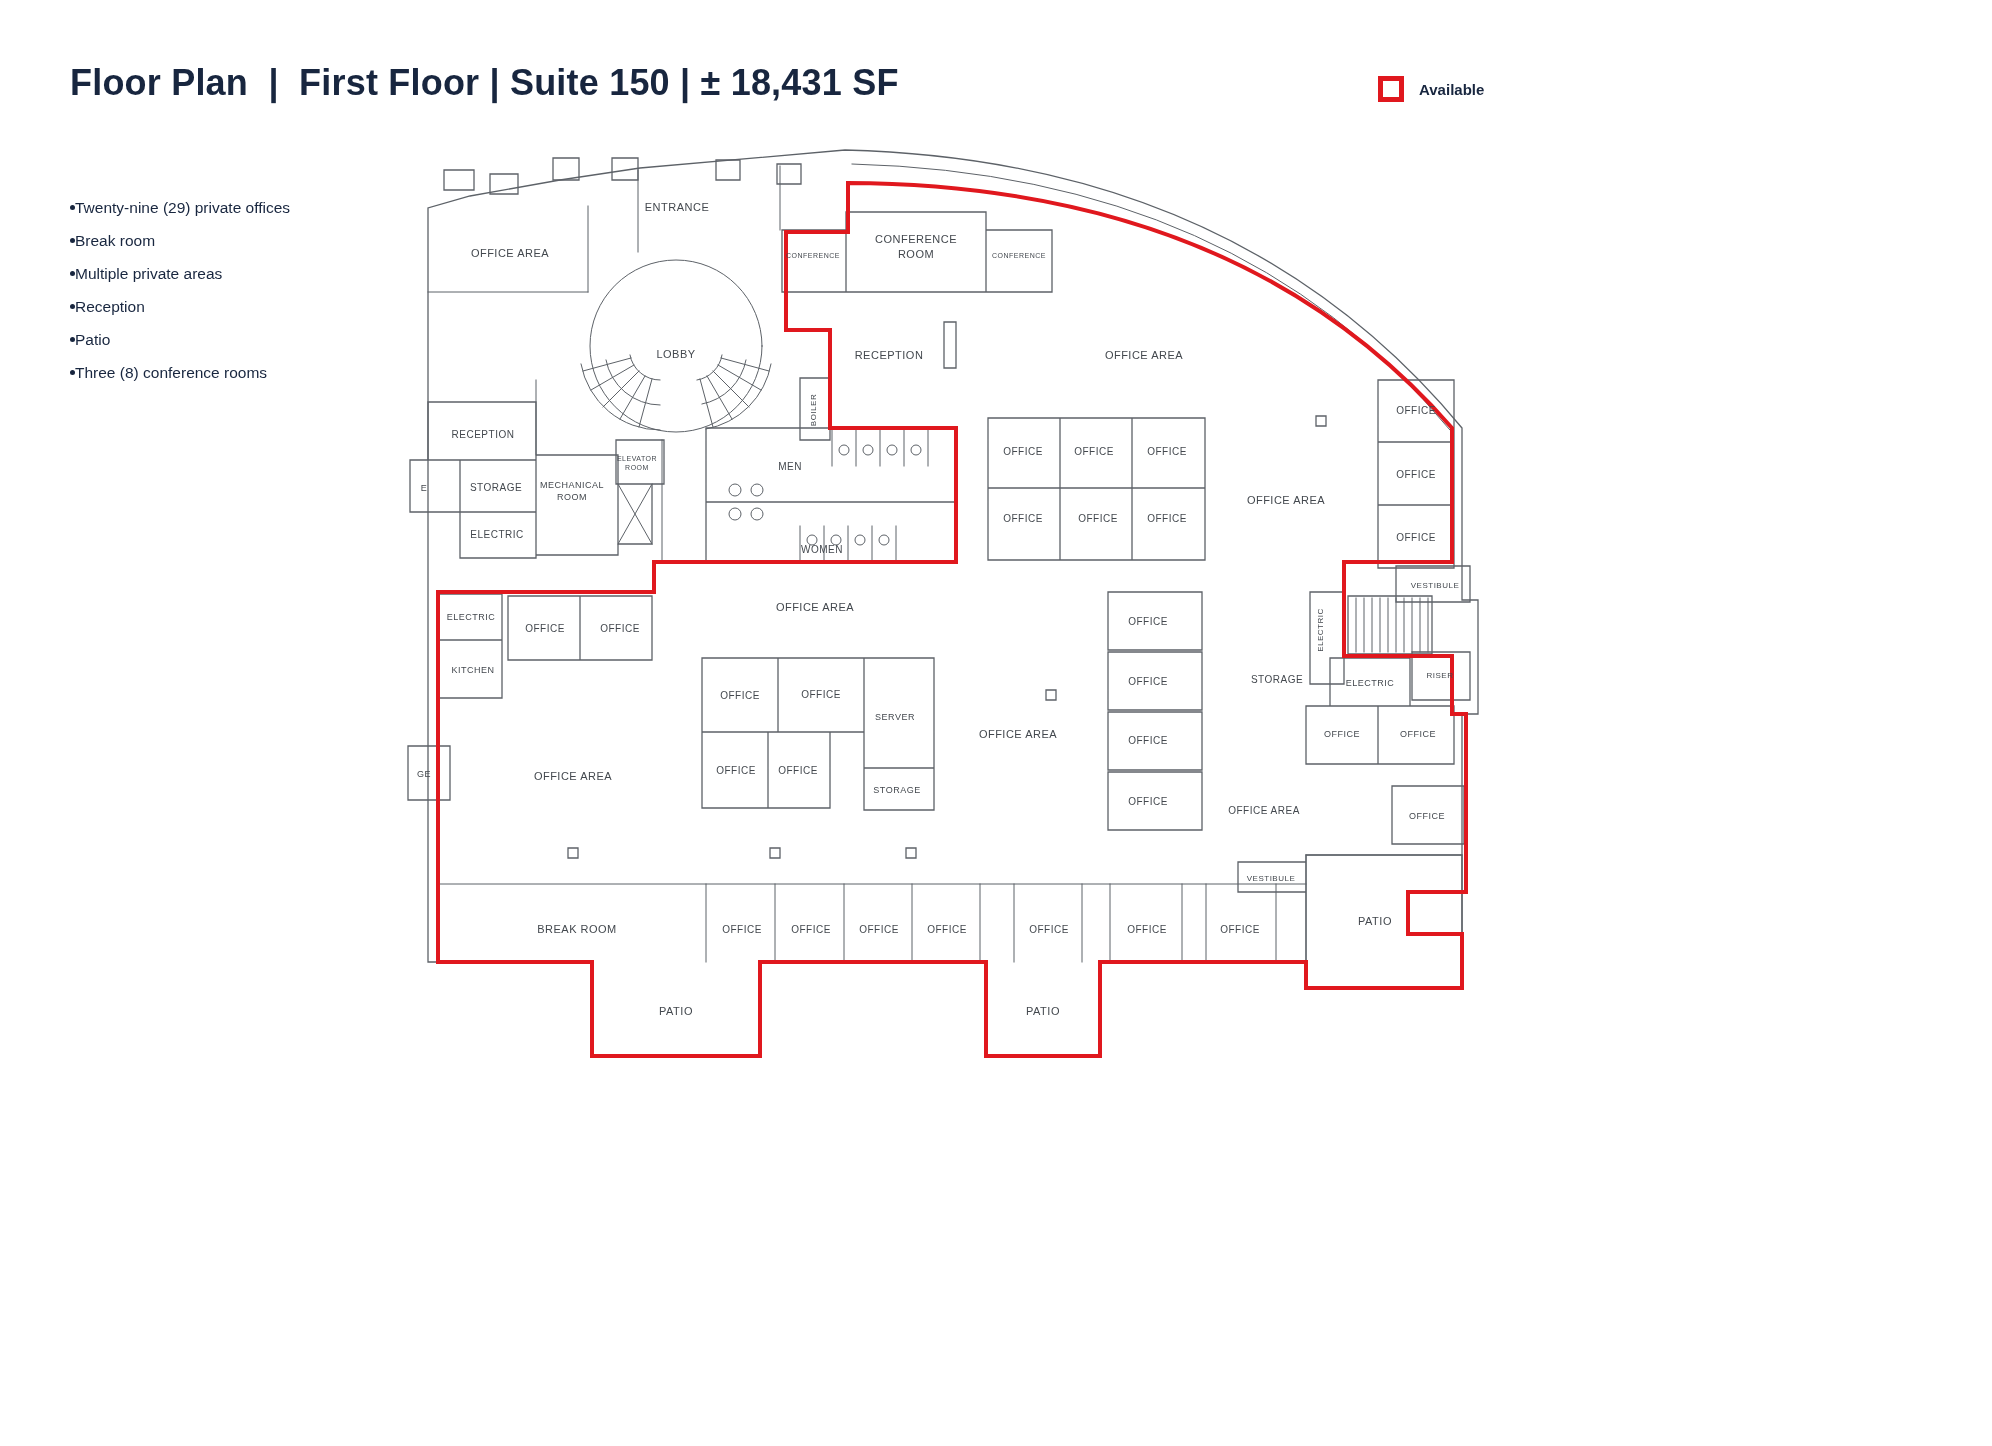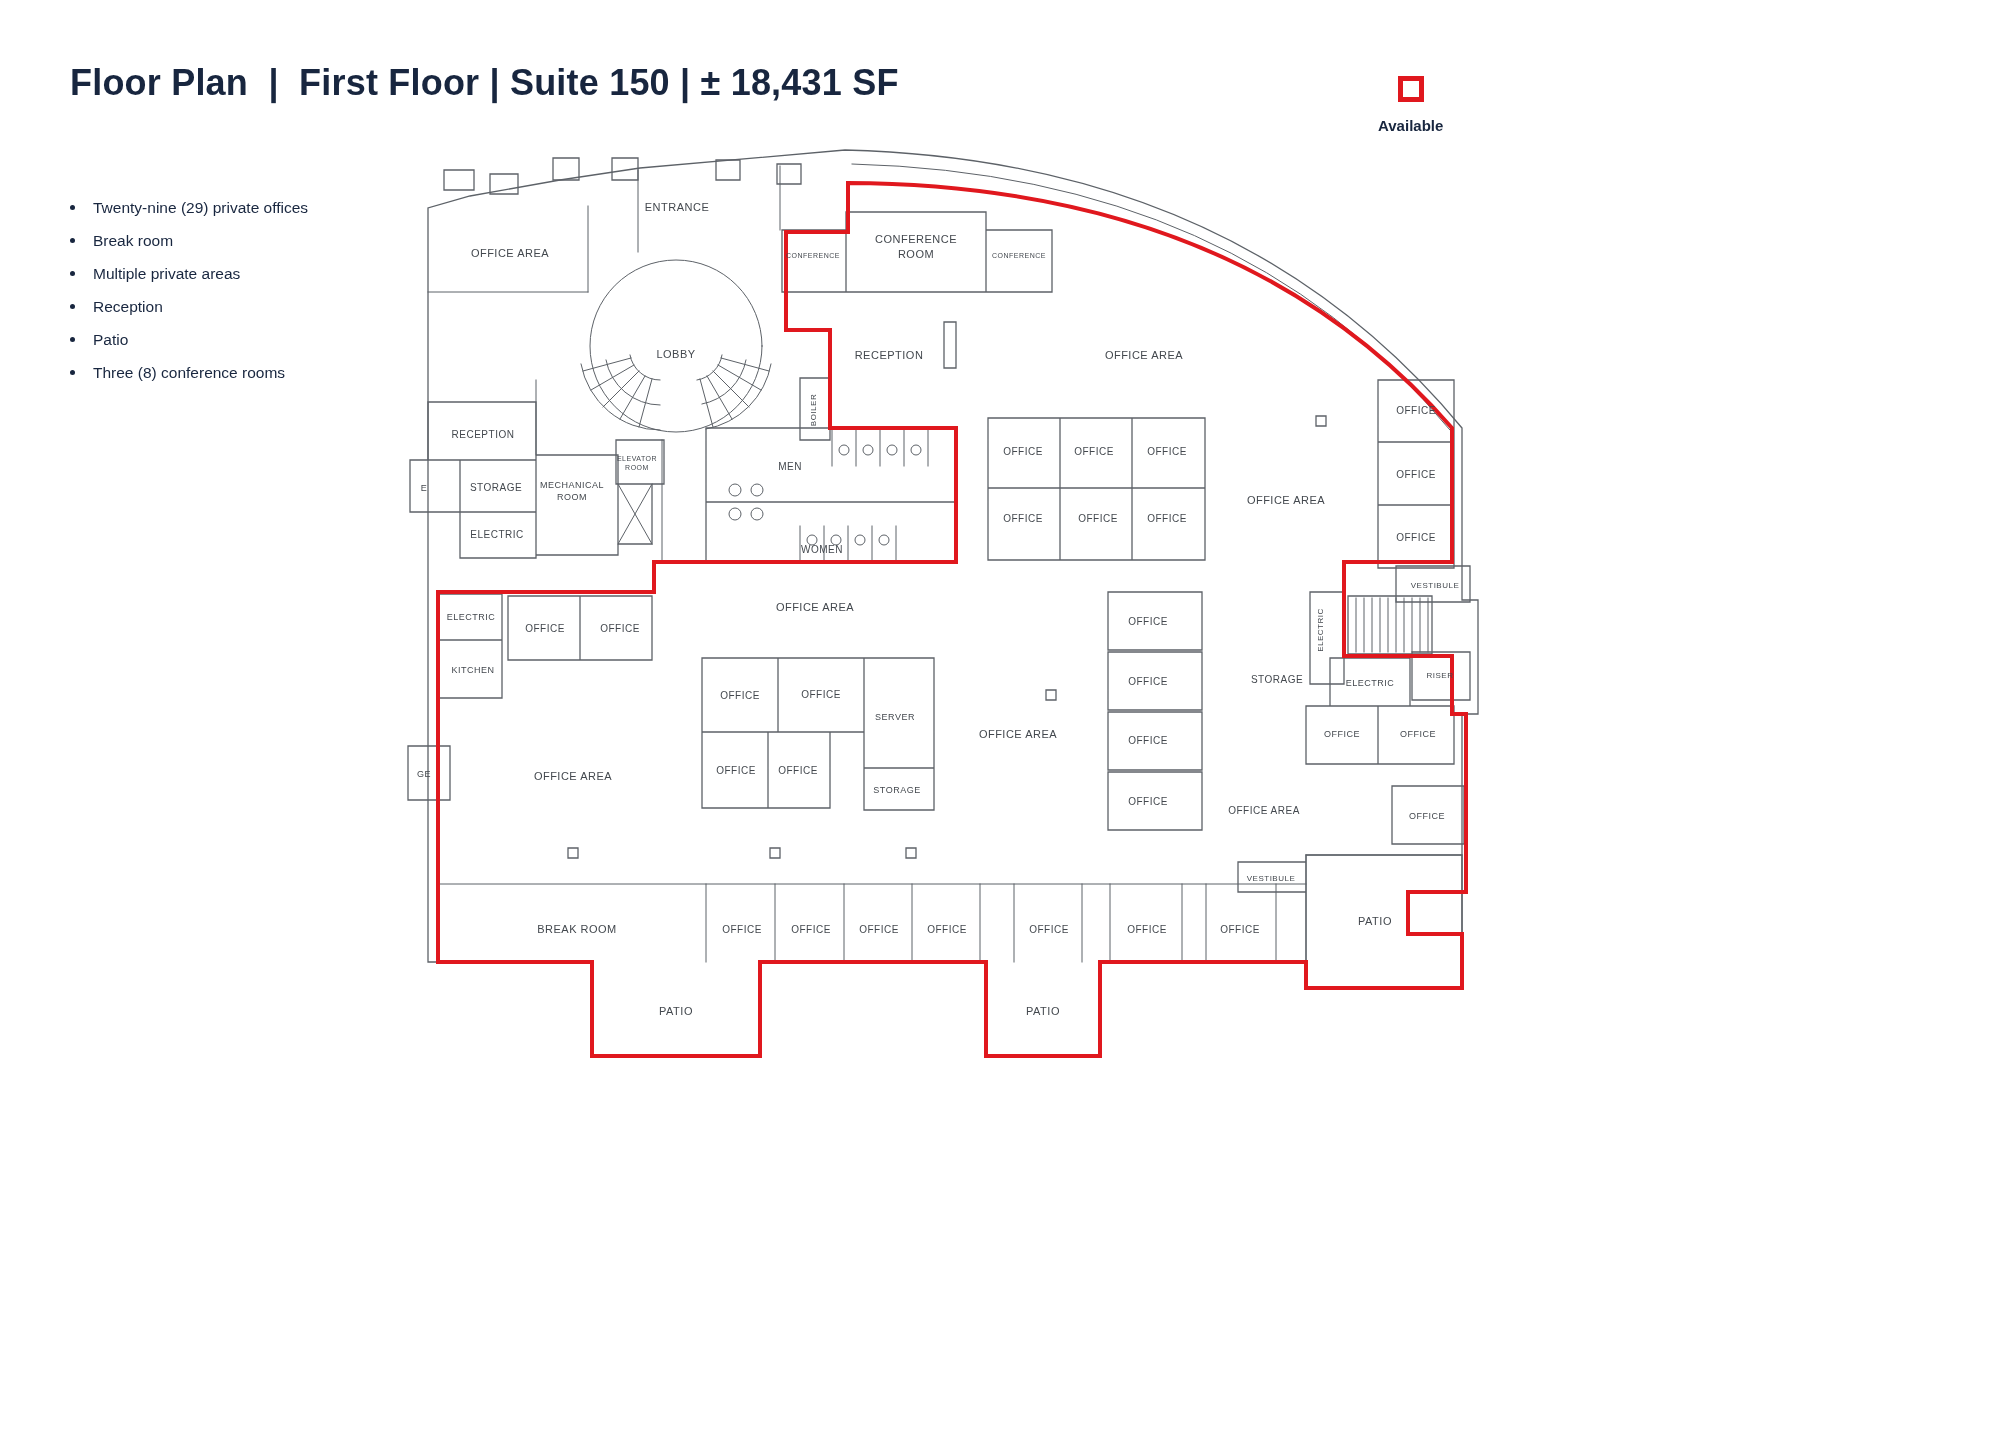--- a/index.html
+++ b/index.html
@@ -4,25 +4,25 @@
 <style>
   html,body{margin:0;padding:0;}
   body{
     width:1992px;height:1446px;position:relative;background:#ffffff;
     font-family:"Liberation Sans", sans-serif;overflow:hidden;
   }
   .title{
     position:absolute;left:70px;top:62px;font-size:36px;font-weight:bold;
     color:var(--ink);letter-spacing:.2px;white-space:pre;
   }
-  .legend{position:absolute;left:1378px;top:76px;display:flex;align-items:center;gap:15px;flex-direction:column;}
+  .legend{position:absolute;left:1378px;top:76px;display:flex;align-items:center;gap:15px;}
   .legend-swatch{width:16px;height:16px;border:5px solid var(--available);background:#fff;}
   .legend-label{font-size:15px;font-weight:bold;color:var(--ink);}
   .features{position:absolute;left:70px;top:198px;width:360px;margin:0;padding:0;}
-  .features li{list-style:none;display:flex;gap:18px;align-items:baseline;margin:0 0 14px 0;
+  .features li{list-style:none;display:flex;align-items:baseline;margin:0 0 14px 0;
     font-size:15.5px;line-height:19px;color:var(--ink);}
   .features .dot{width:5px;height:5px;border-radius:50%;background:var(--ink);flex:none;position:relative;top:-3px;}
   svg.plan{position:absolute;left:0;top:0;}
   .walls{stroke:var(--wall);stroke-width:1.3;fill:none;stroke-linejoin:miter;stroke-linecap:square;}
   .walls-thin{stroke-width:1;}
   .fixture{stroke:var(--wall);fill:none;stroke-width:1;}
   .red{stroke:var(--available);stroke-width:4;fill:none;stroke-linejoin:miter;}
   #room-labels text{fill:var(--plan);text-anchor:middle;letter-spacing:.5px;
     font-family:"Liberation Sans", sans-serif;}
 </style>

